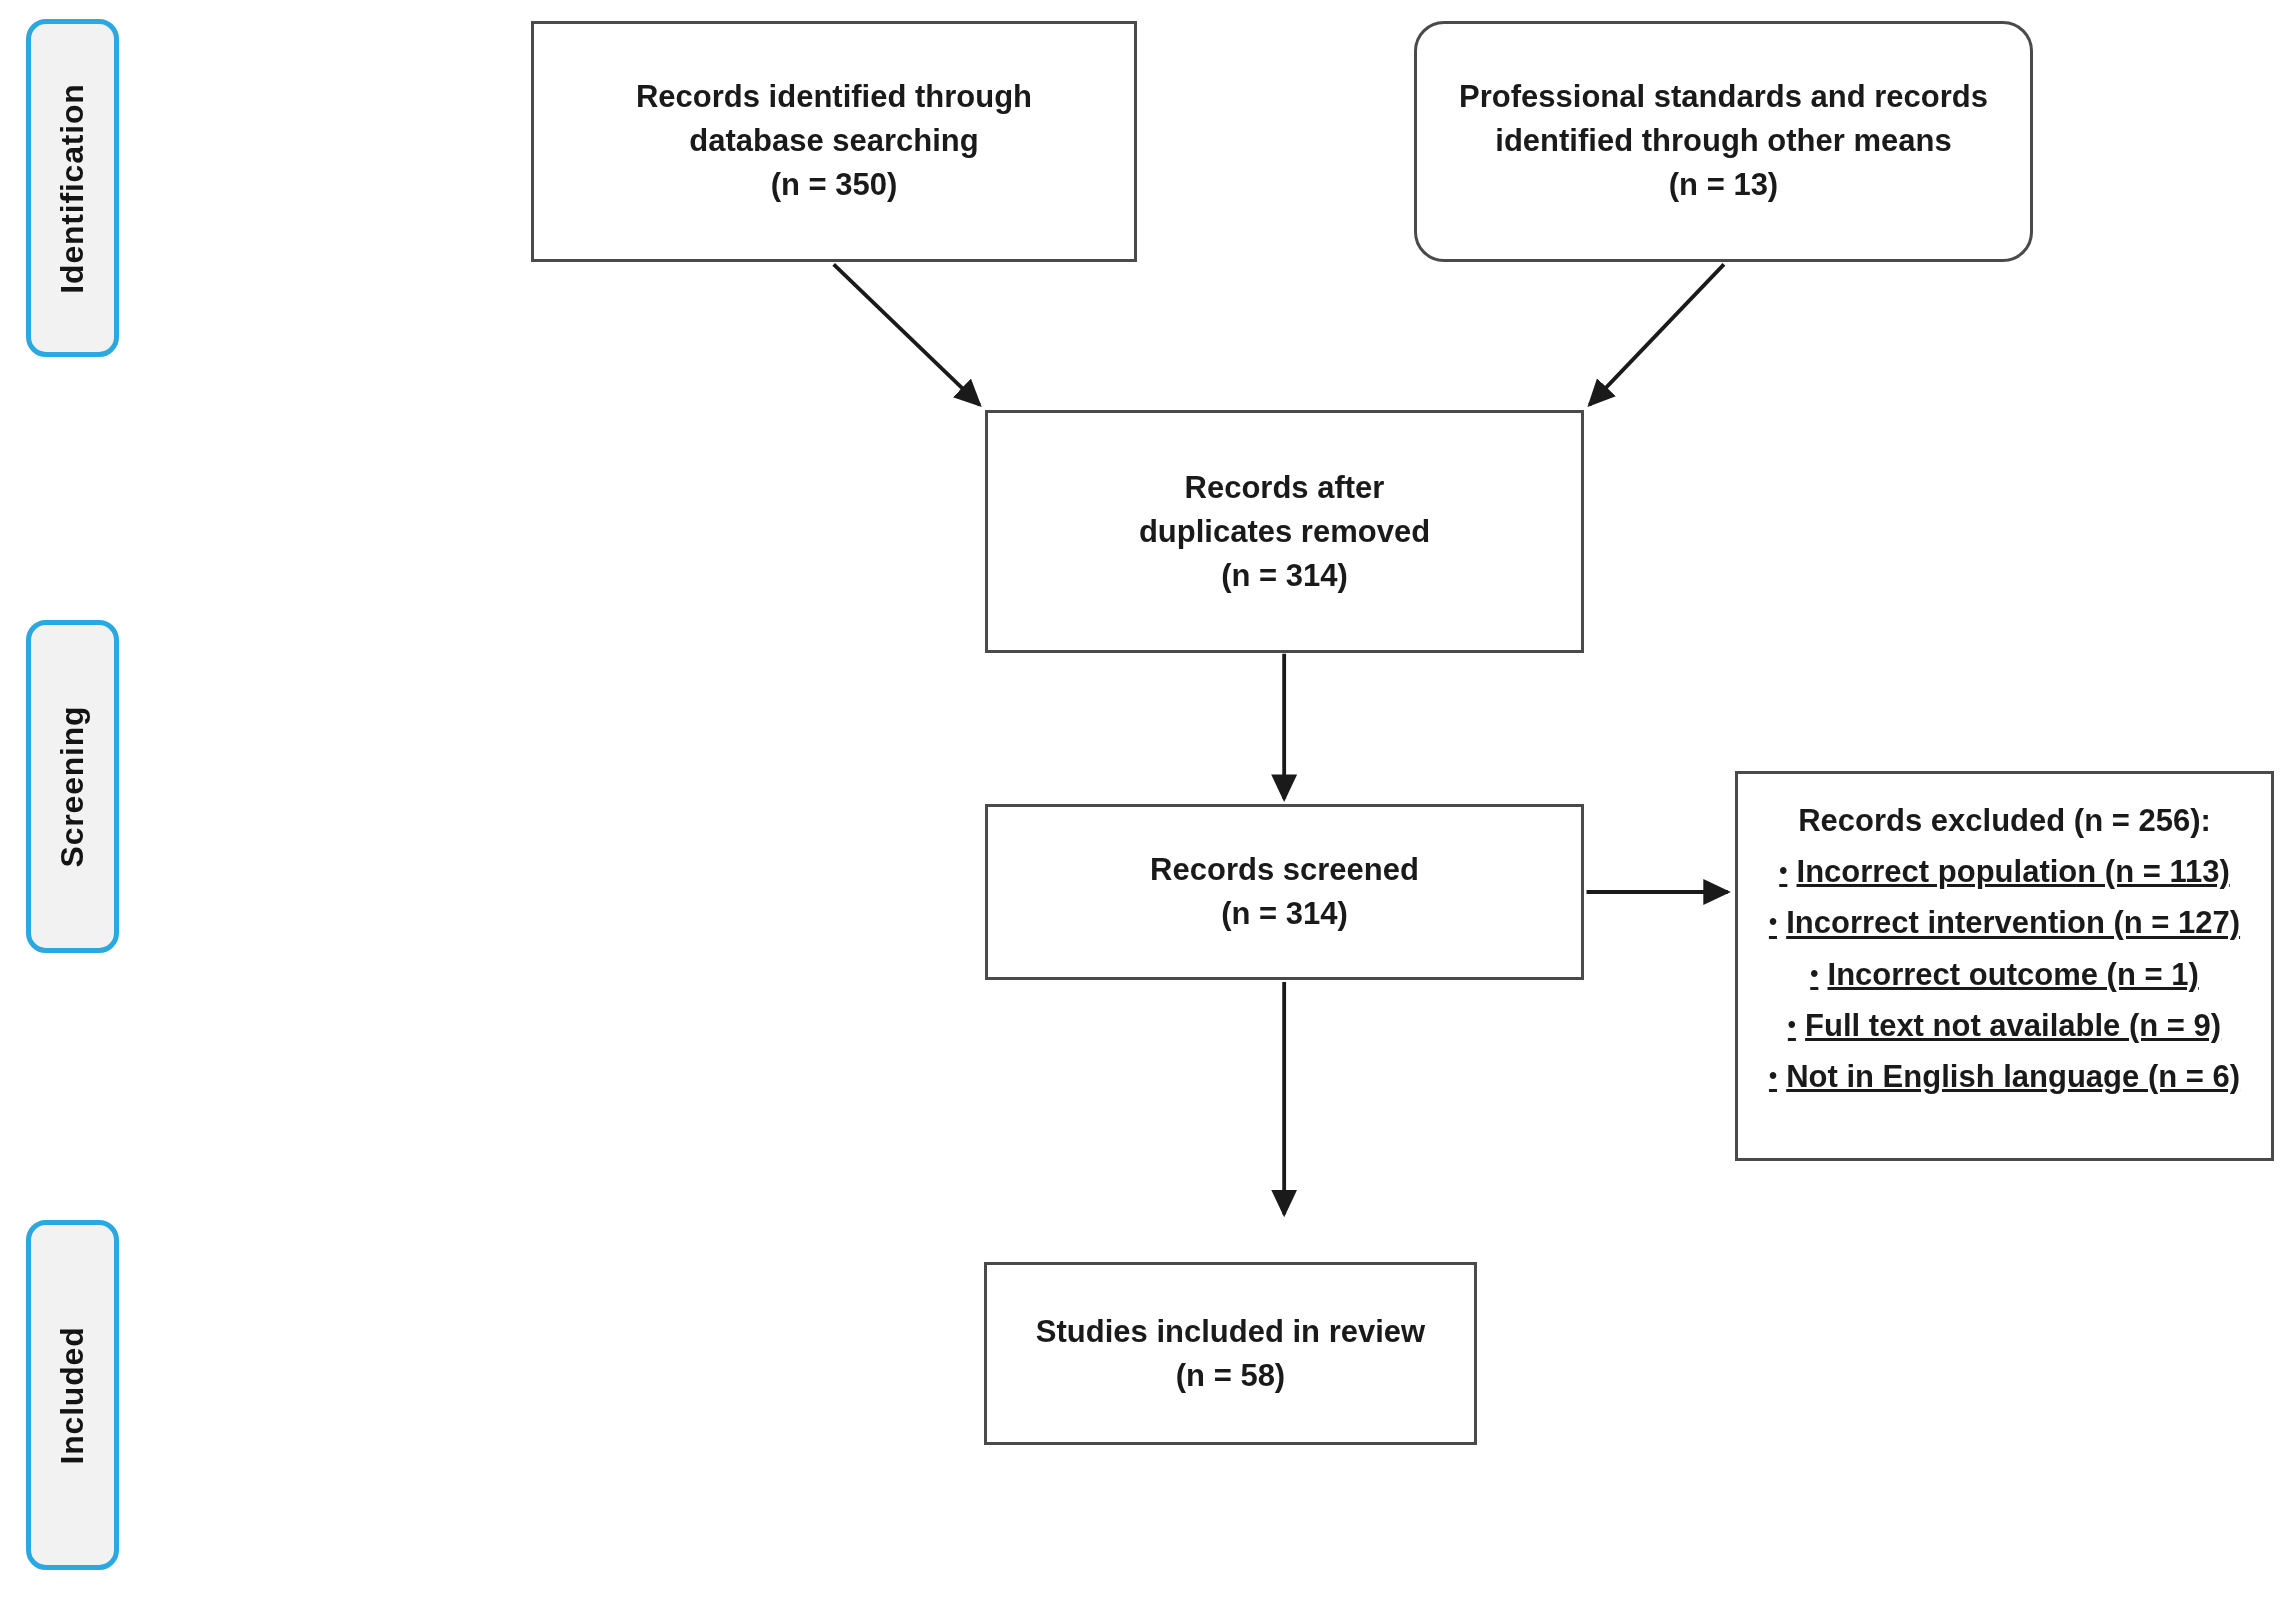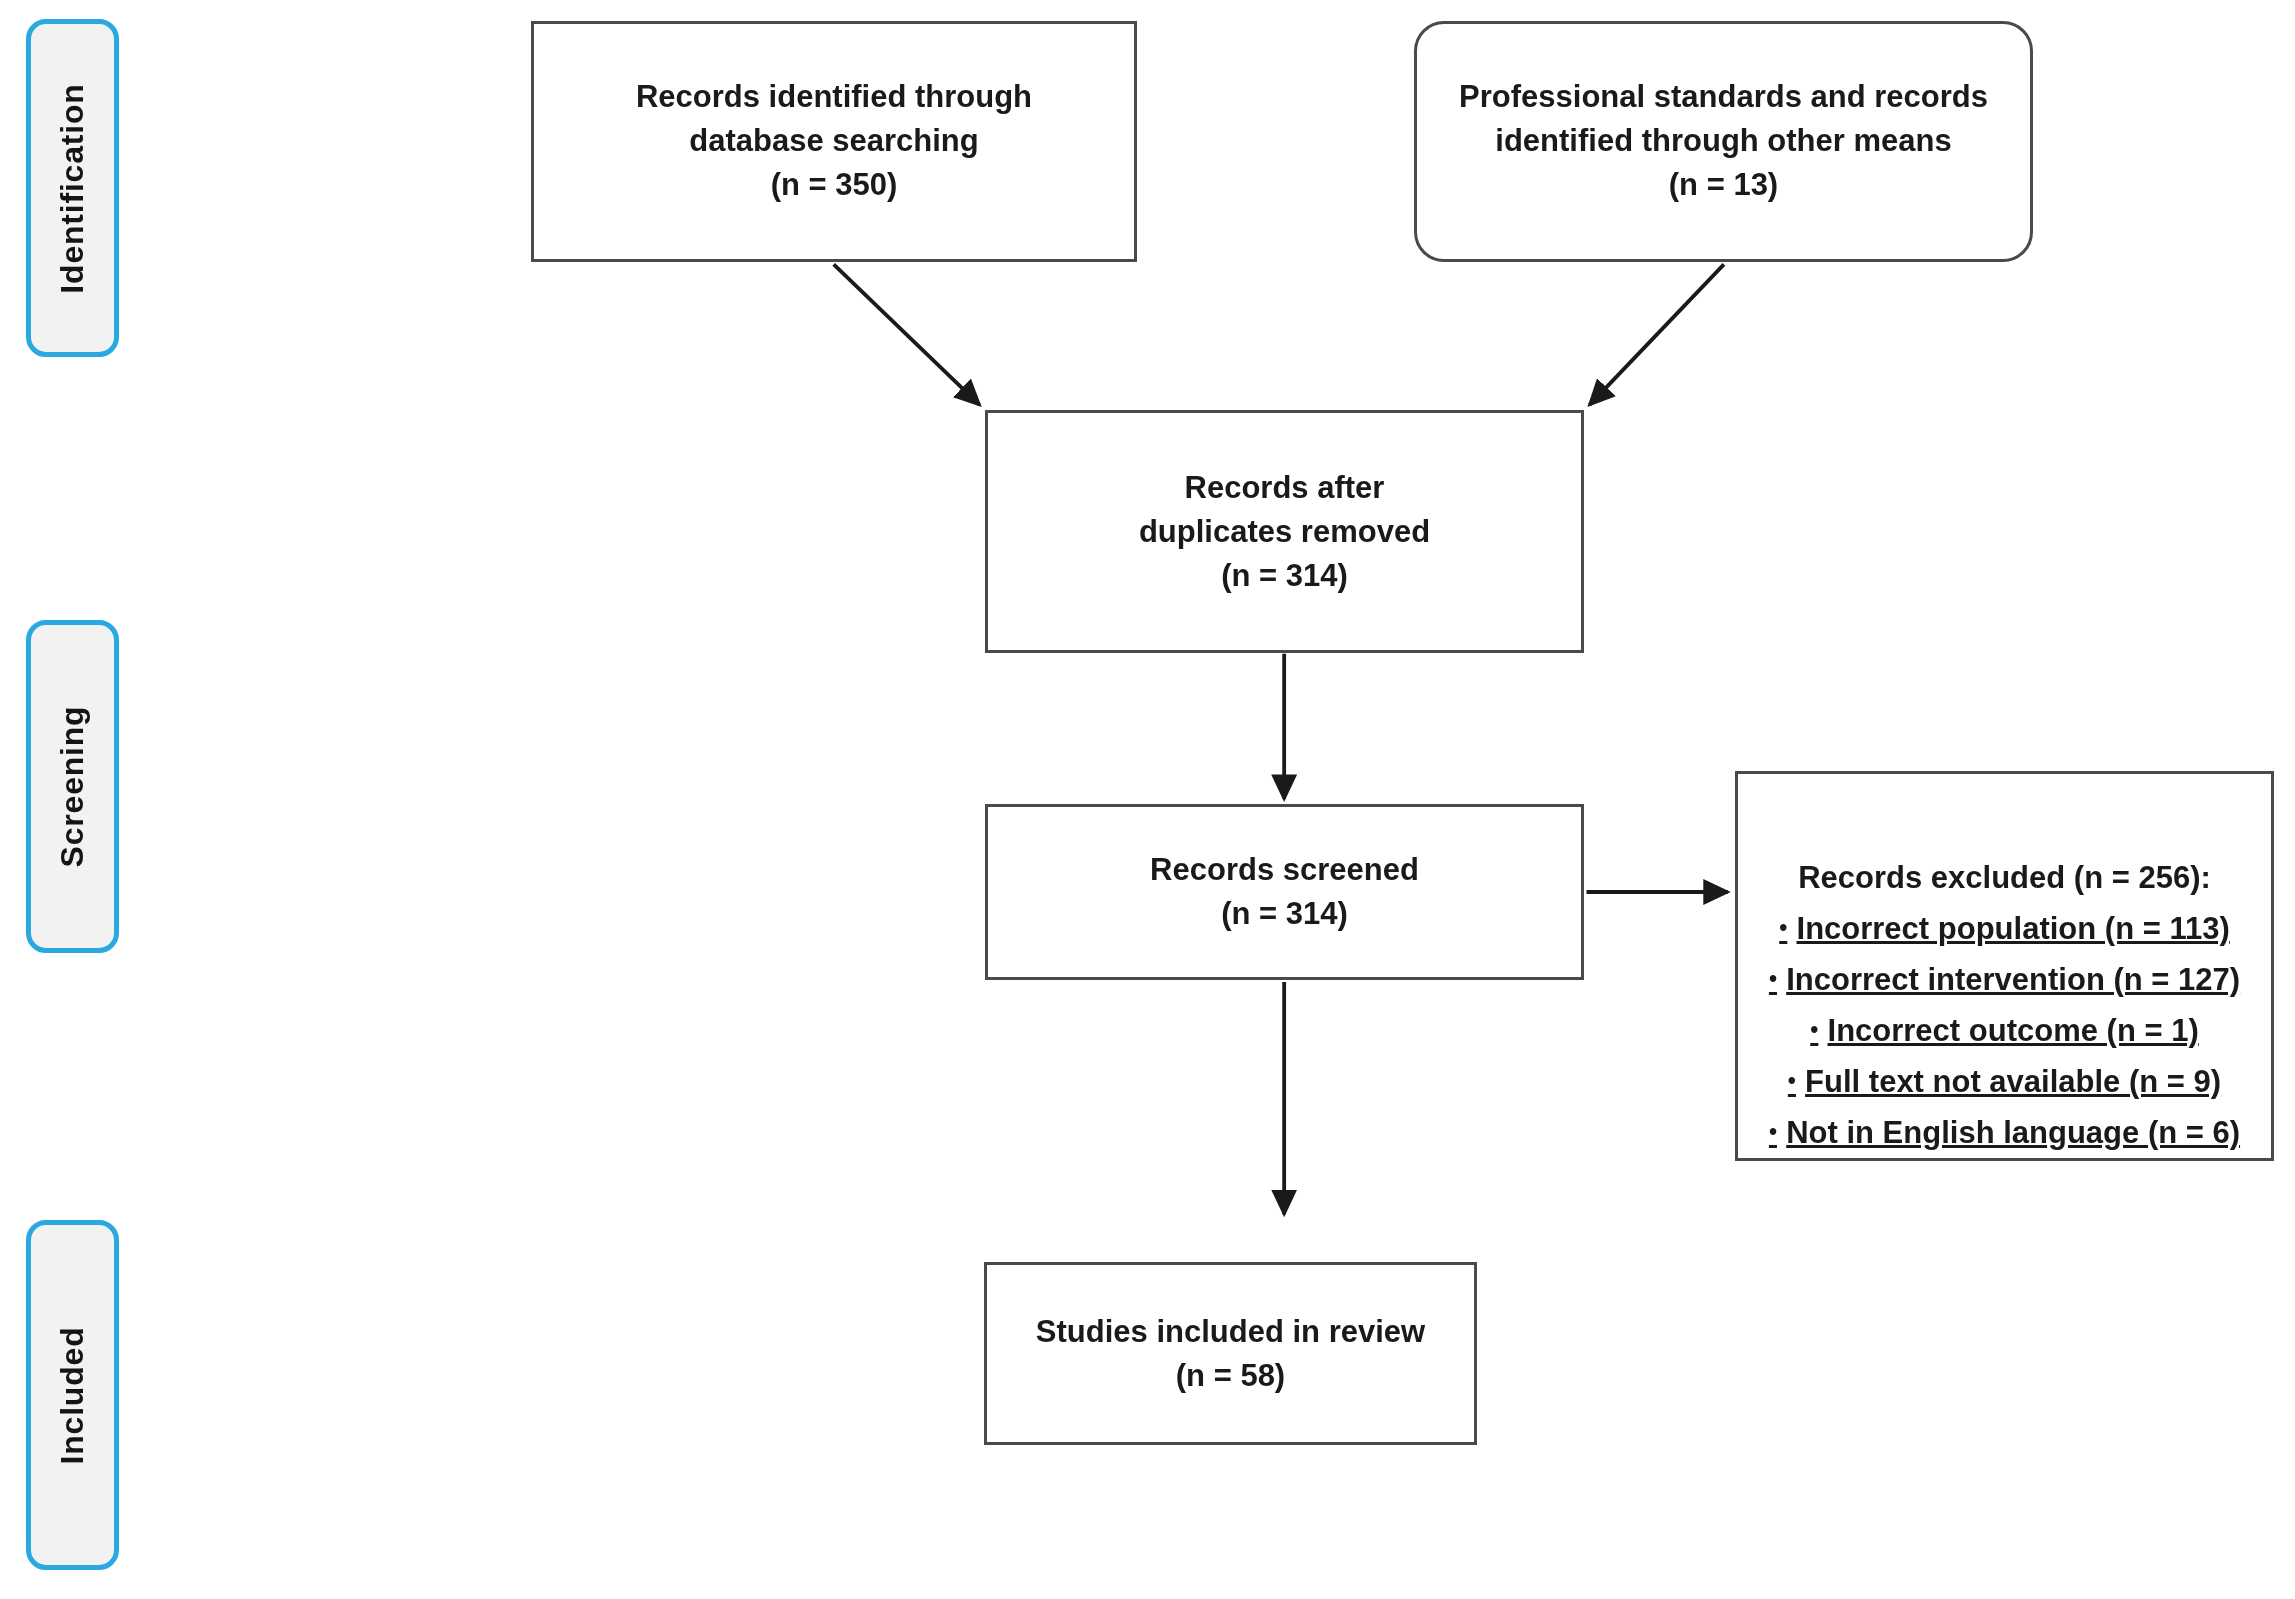--- a/index.html
+++ b/index.html
@@ -56,21 +56,21 @@
   }
   #box-identified { left: 531px;  top: 20.6px;   width: 606px; height: 241px; }
   #box-other      { left: 1414px; top: 20.6px;   width: 619px; height: 241px; border-radius: 30px; }
   #box-dedup      { left: 985px; top: 410px;  width: 599px; height: 243px; text-align: right; }
   #box-screened   { left: 985px; top: 804px; width: 599px; height: 176px; }
   #box-included   { left: 984px; top: 1262px; width: 493px; height: 183px; }
 
   
   #box-excluded {
     left: 1735px; top: 771px; width: 539px; height: 390px;
-    justify-content: flex-end;
+    justify-content: flex-start;
     padding-top: 21.4px;
   }
   #box-excluded .line { line-height: 51px; }
   .ex-item {
     font-size: 31px;
     font-weight: 700;
     line-height: 51px;
     white-space: nowrap;
     text-decoration: underline;
   }

